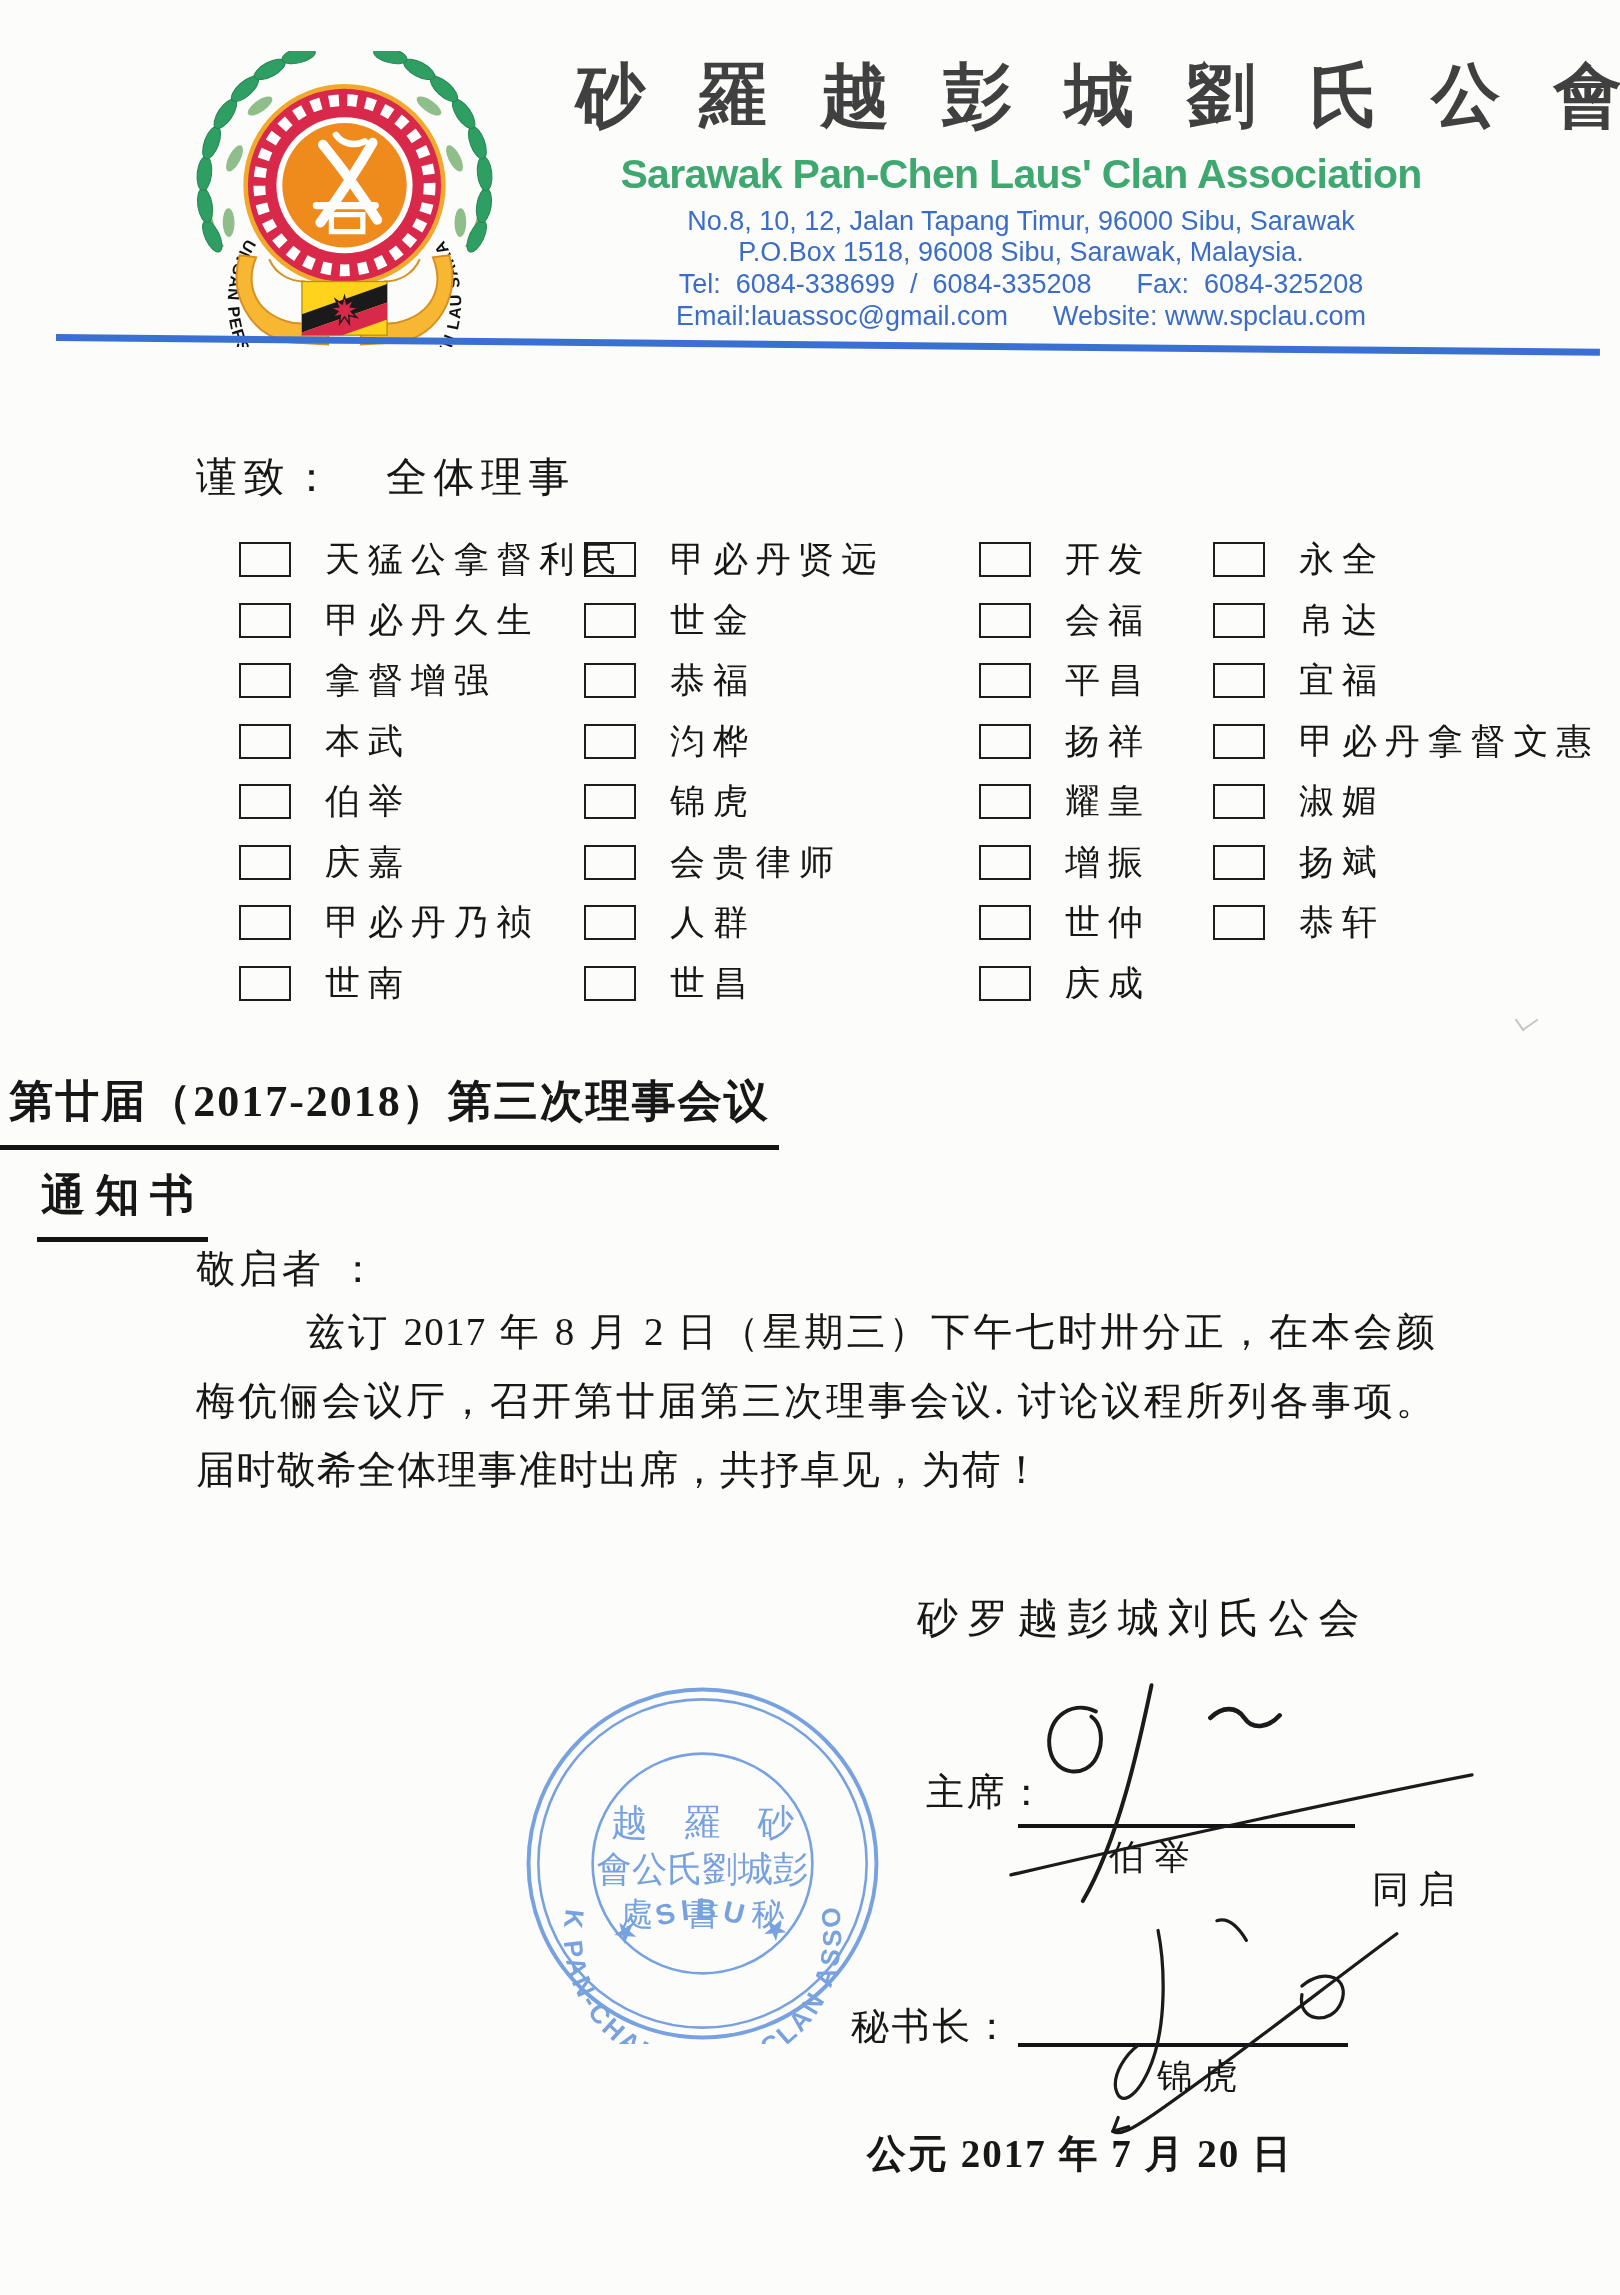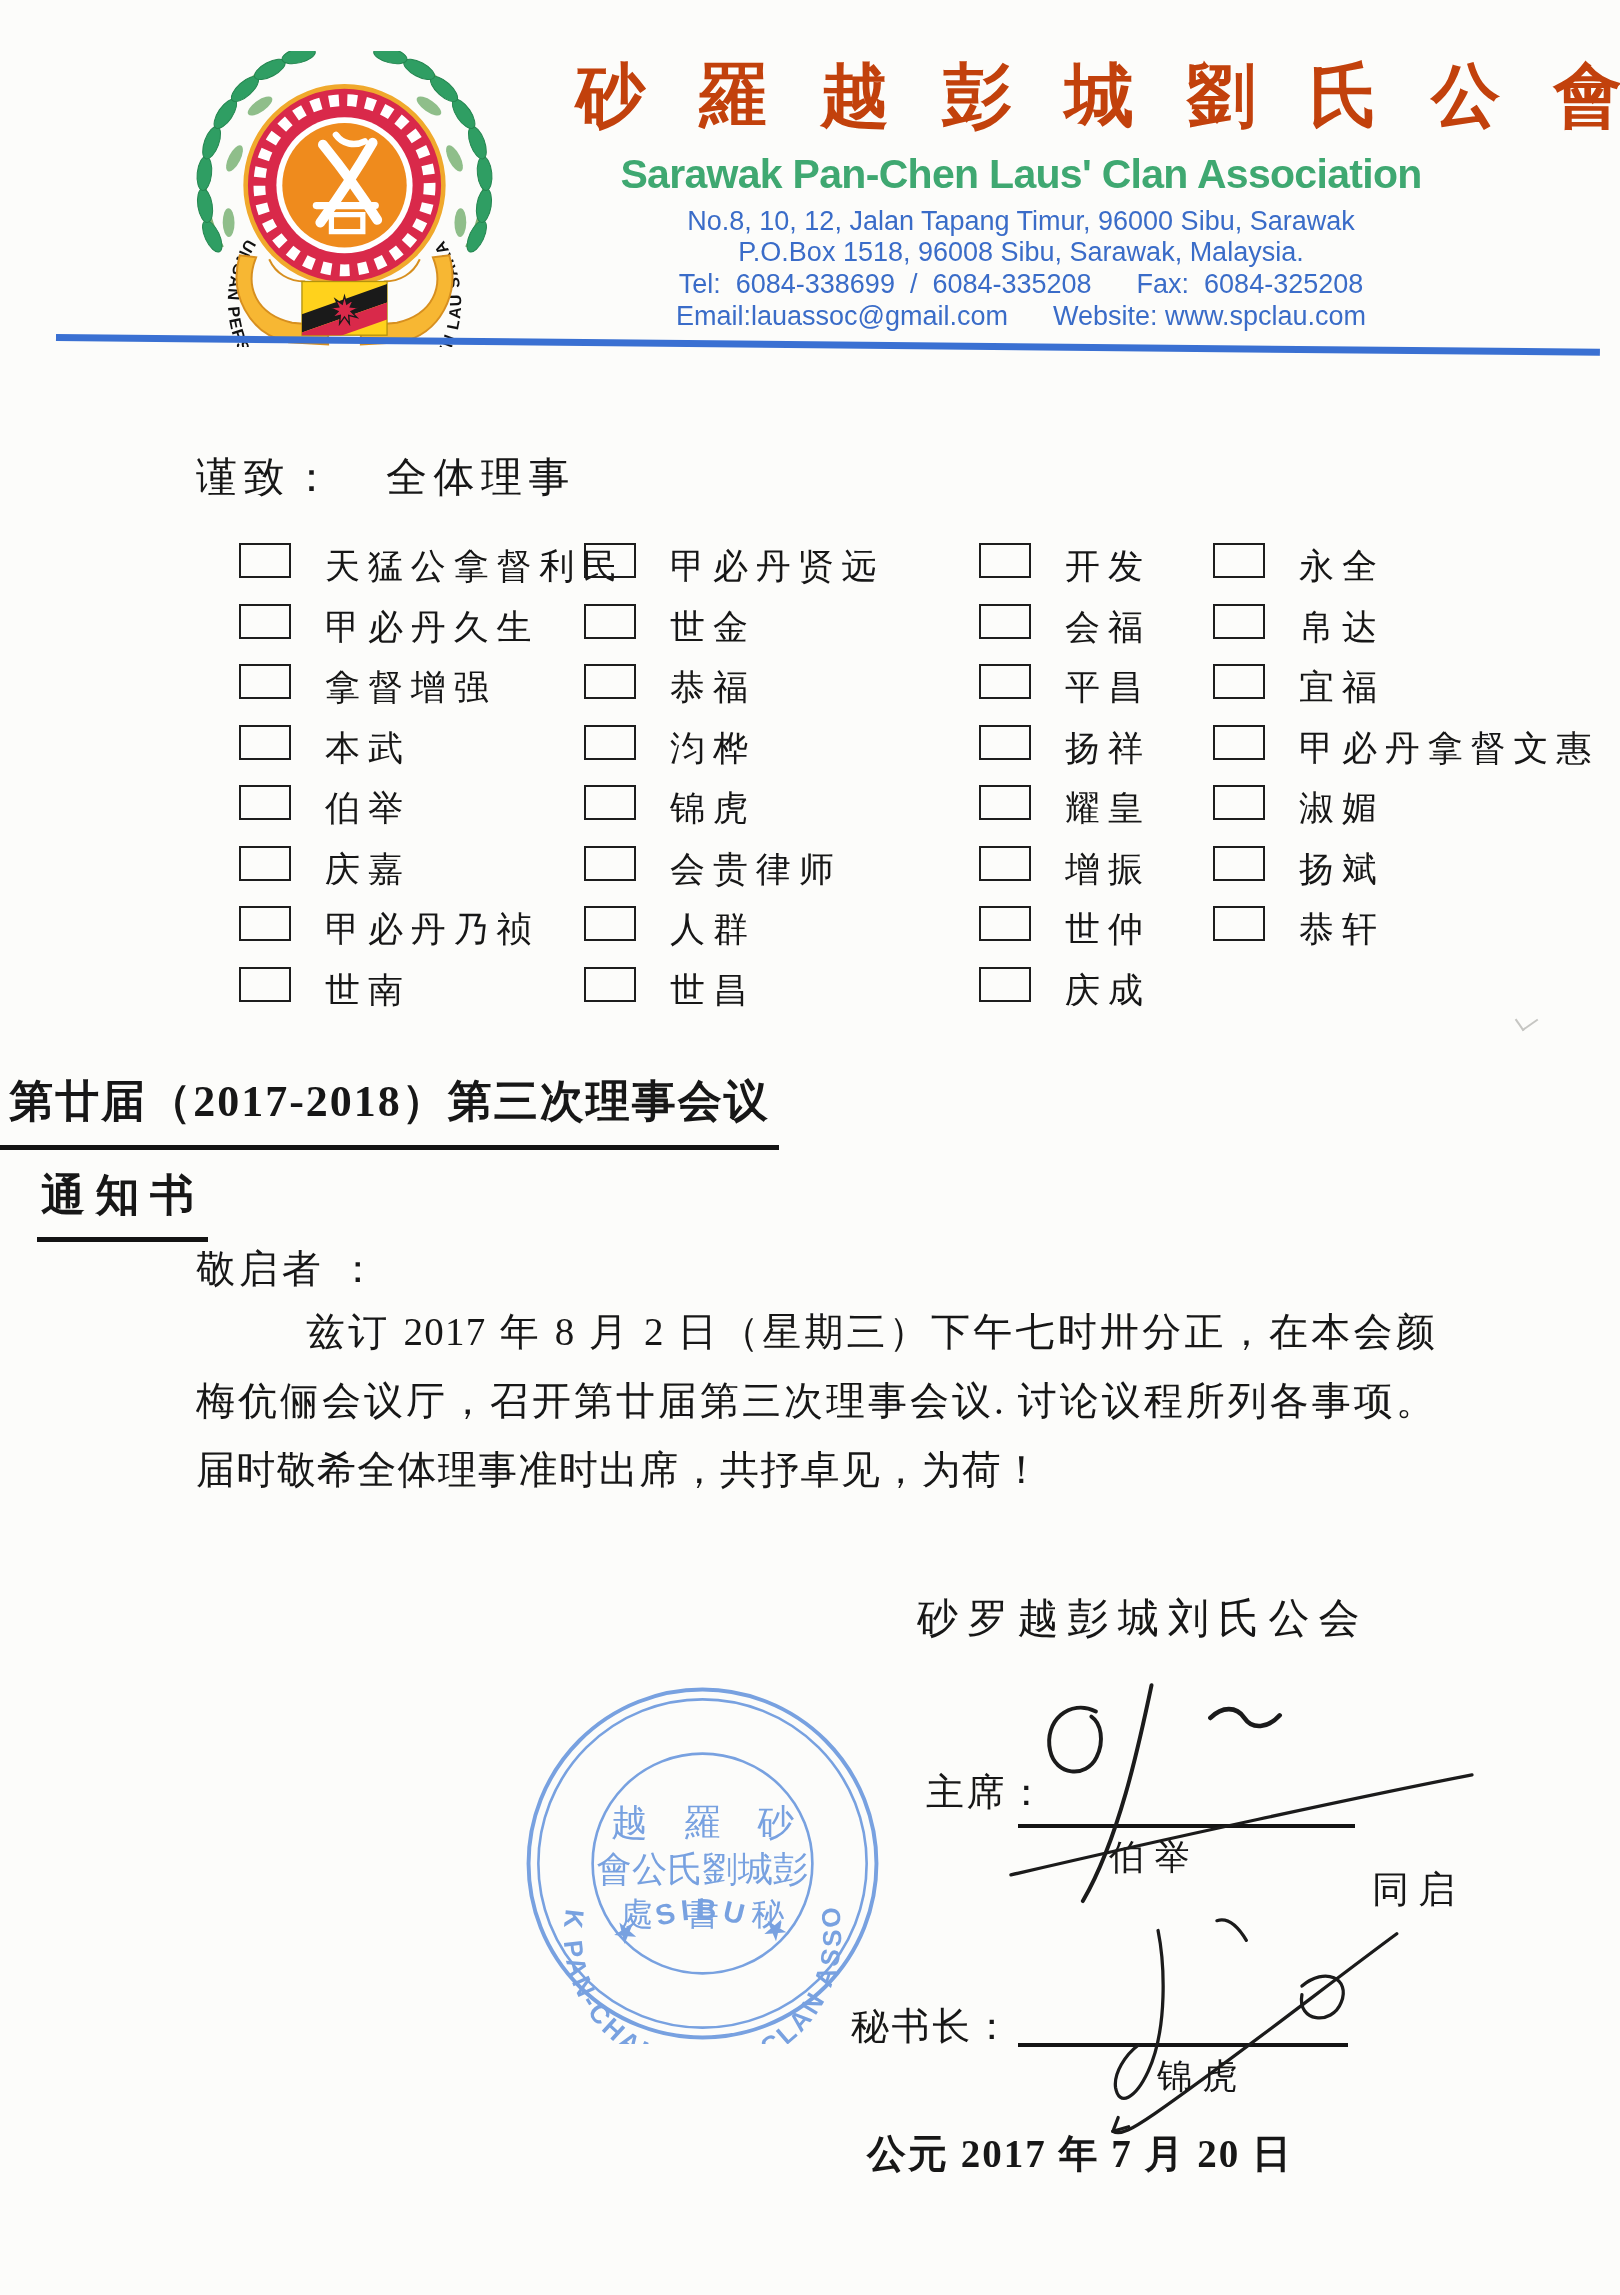--- a/index.html
+++ b/index.html
@@ -15,21 +15,21 @@
             font-size:41px;line-height:1.0;margin-top:19px;letter-spacing:-0.7px;white-space:nowrap;}
   .addr{font-family:"Liberation Sans","DejaVu Sans",sans-serif;font-size:27px;line-height:1.17;
         white-space:pre;}
   .addr-block{margin-top:10.5px;}
   .head-rule{position:absolute;left:56px;top:334px;width:1544px;height:7.2px;background:#3a70d2;
              transform:rotate(0.55deg);transform-origin:left center;}
 
   
   .salutation{position:absolute;left:196px;top:450px;font-size:41px;letter-spacing:6.5px;text-align:right;}
   .rcol{position:absolute;top:543px;}
-  .rrow{display:flex;align-items:flex-start;height:33px;margin-bottom:27.5px;}
+  .rrow{display:flex;align-items:center;height:33px;margin-bottom:27.5px;}
   .cbx{display:inline-block;width:48px;height:31px;border:2.6px solid #1d1d1d;flex:0 0 auto;}
   .rname{margin-left:34px;font-size:35px;letter-spacing:7.9px;white-space:nowrap;}
 
   
   .title-wrap{position:absolute;left:0;width:1620px;}
   .m-title{display:inline-block;font-size:44px;font-weight:bold;letter-spacing:2px;
            border-bottom:5.2px solid #141414;padding:0 9.2px 14.4px 9.2px;}
   .m-title2{display:inline-block;font-size:44px;font-weight:bold;letter-spacing:10.5px;
             border-bottom:5.2px solid #141414;padding:0 3.9px 11.8px 3.9px;}
 
@@ -121,21 +121,21 @@
       <rect x="200" y="352" width="130" height="82" fill="#ffd21c" stroke="#b3920e" stroke-width="2"></rect>
       <g clip-path="url(#flagClip)">
         <polygon points="200,402 330,356 330,384 200,430" fill="#1a1a1a"></polygon>
         <polygon points="200,430 330,384 330,410 200,456" fill="#d9294a"></polygon>
       </g>
       <polygon points="265,374 268.4,386.6 279.1,379.1 273.7,391 286.7,392.2 274.9,397.7 284.1,407 271.4,403.7 272.5,416.7 265,406 257.5,416.7 258.6,403.7 245.9,407 255.2,397.7 243.3,392.2 256.3,391 250.9,379.1 261.6,386.6" fill="#d9294a" stroke="#1a1a1a" stroke-width="2"></polygon>
     </g>
   </svg>
 
   <div class="head-right">
-    <div class="zh-title" style="color:#c2410c">砂 羅 越 彭 城 劉 氏 公 會</div>
+    <div class="zh-title" style="color:#404040">砂 羅 越 彭 城 劉 氏 公 會</div>
     <div class="en-title" style="color:#3fa871">Sarawak Pan-Chen Laus' Clan Association</div>
     <div class="addr-block" style="color:#3a6cc8">
       <div class="addr">No.8, 10, 12, Jalan Tapang Timur, 96000 Sibu, Sarawak</div>
       <div class="addr">P.O.Box 1518, 96008 Sibu, Sarawak, Malaysia.</div>
       <div class="addr">Tel:  6084-338699  /  6084-335208      Fax:  6084-325208</div>
       <div class="addr">Email:lauassoc@gmail.com      Website: www.spclau.com</div>
     </div>
   </div>
 
   <div class="head-rule"></div>

